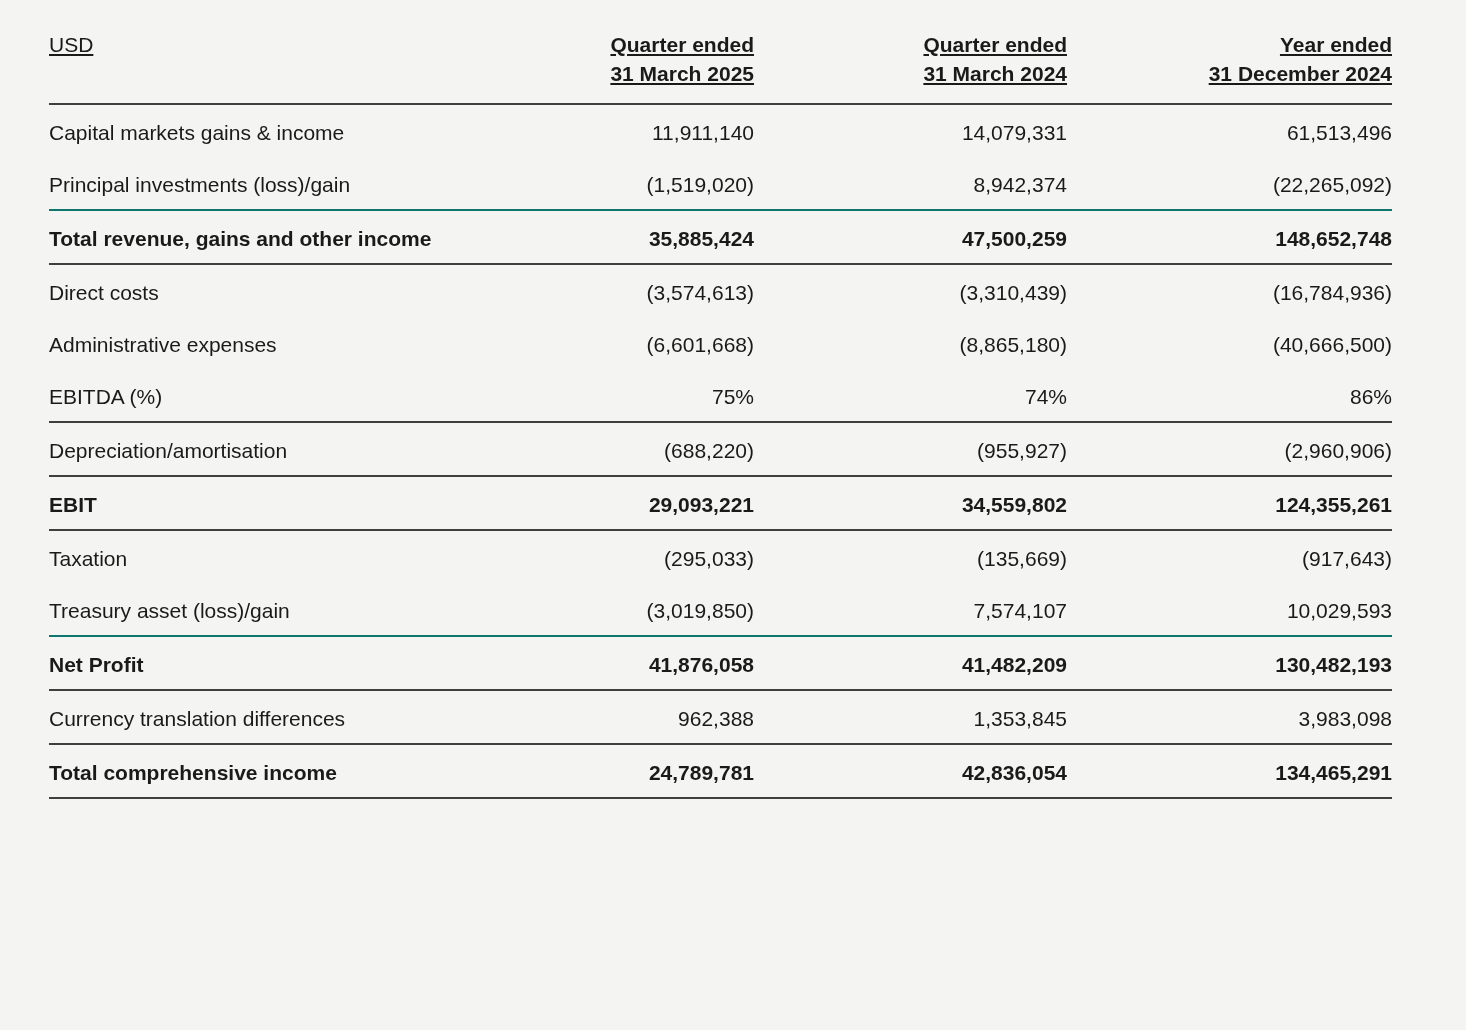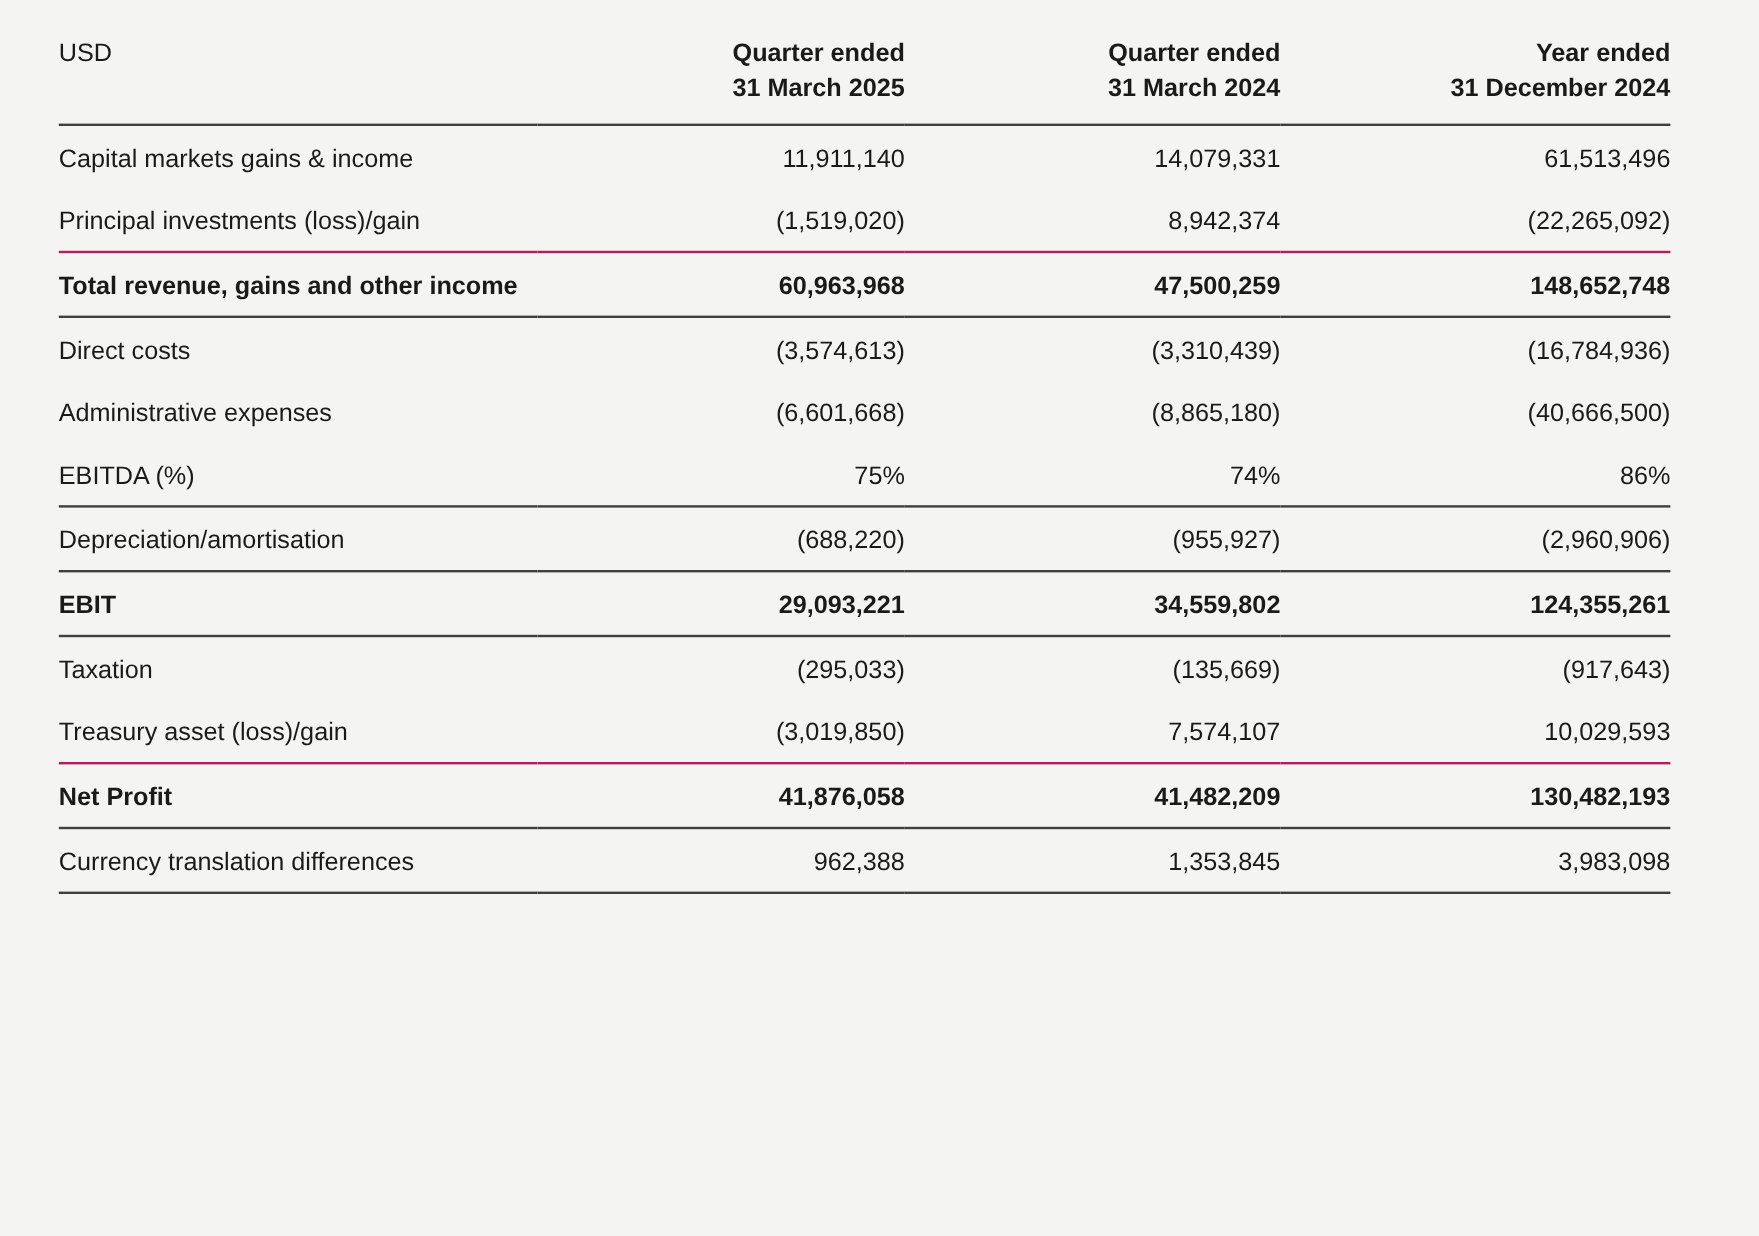--- a/index.html
+++ b/index.html
@@ -30,36 +30,37 @@
   col.c-v1 { width: 306px; }
   col.c-v2 { width: 313px; }
   col.c-v3 { width: 325px; }
 
   thead th {
     font-weight: bold;
     text-align: right;
     vertical-align: top;
     line-height: 29px;
     padding: 0 0 15px 0;
+    text-decoration: underline;
   }
   thead th.unit {
     text-align: left;
     font-weight: normal;
   }
   thead tr { border-bottom: 2px solid #3f3f3d; }
 
   tbody td {
     padding: 15px 0 12px 0;
     vertical-align: middle;
     white-space: nowrap;
   }
   td.label { text-align: left; }
   td.num   { text-align: right; }
 
-  tr.rt { border-top: 2px solid #be185d; margin-left: 36px; }
+  tr.rt { border-top: 2px solid #0f766e; margin-left: 36px; }
   tr.rb { border-bottom: 2px solid #3f3f3d; }
   tr.bold td { font-weight: bold; }
   tr.italic td { }
 </style>
 </head>
 <body>
 
 <div class="sheet">
   <table class="fin">
     <colgroup>
@@ -97,21 +98,21 @@
 
       <tr>
         <td class="label">Principal investments (loss)/gain</td>
         <td class="num">(1,519,020)</td>
         <td class="num">8,942,374</td>
         <td class="num">(22,265,092)</td>
       </tr>
 
       <tr class="bold rt rb">
         <td class="label">Total revenue, gains and other income</td>
-        <td class="num">60,963,968</td>
+        <td class="num">35,885,424</td>
         <td class="num">47,500,259</td>
         <td class="num">148,652,748</td>
       </tr>
 
       <tr>
         <td class="label">Direct costs</td>
         <td class="num">(3,574,613)</td>
         <td class="num">(3,310,439)</td>
         <td class="num">(16,784,936)</td>
       </tr>
@@ -168,16 +169,22 @@
         <td class="num">130,482,193</td>
       </tr>
 
       <tr class="rb">
         <td class="label">Currency translation differences</td>
         <td class="num">962,388</td>
         <td class="num">1,353,845</td>
         <td class="num">3,983,098</td>
       </tr>
 
+      <tr class="bold rb">
+        <td class="label">Total comprehensive income</td>
+        <td class="num">24,789,781</td>
+        <td class="num">42,836,054</td>
+        <td class="num">134,465,291</td>
+      </tr>
 
     </tbody>
   </table>
 </div>
 
 </body></html>

